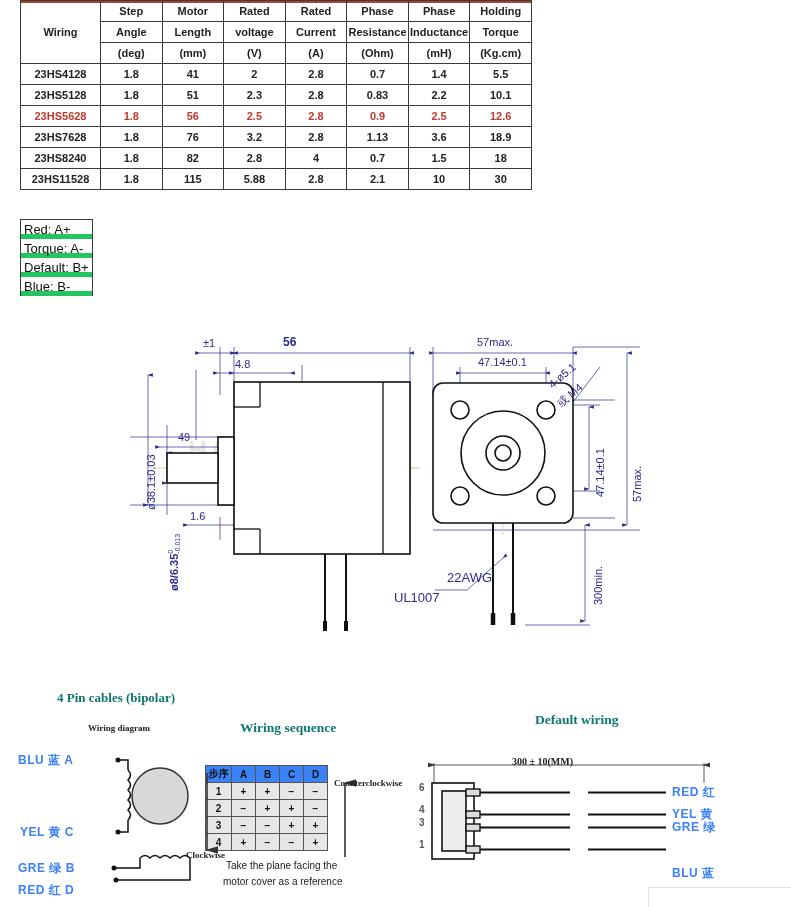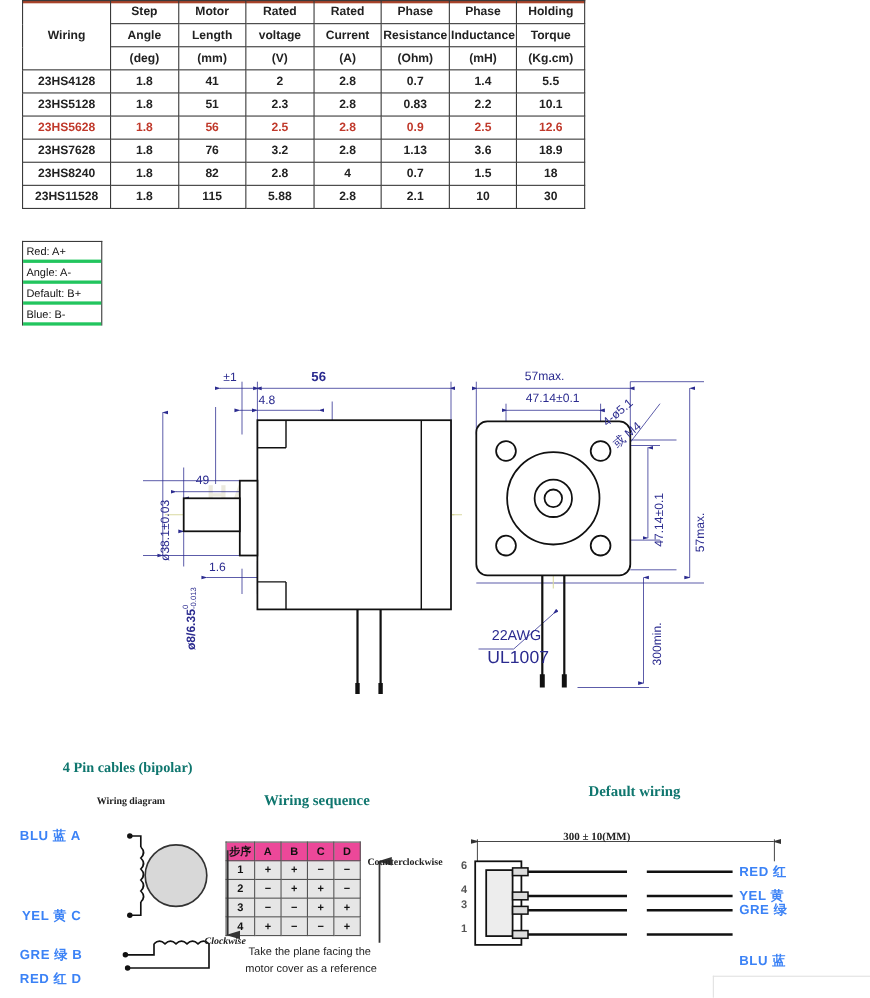--- a/index.html
+++ b/index.html
@@ -31,22 +31,22 @@
   table.spec tr.highlight td { color:#c0392b; }
   .top-rule {
     position:absolute; left:20px; top:0px; width:512px; height:3px;
     background:#a8432a;
   }
 
   
   #legend { position:absolute; left:20px; top:219px; width:73px;
             border:1px solid #3a3a3a; border-bottom:none; }
   #legend div {
-    border-bottom:3px solid #22c55e;
-    font-size:10px; height:19px; line-height:19px;
+    border-bottom:5px solid #22c55e;
+    font-size:13px; height:19px; line-height:19px;
     padding-left:3px; color:#111; white-space:nowrap;
   }
 
   
   #drawings { position:absolute; left:0; top:325px; width:791px; height:320px; }
   .dim-txt {
     position:absolute; font-size:11px; color:#2b2b8f;
     font-family:"Liberation Sans", sans-serif; white-space:nowrap;
   }
   .dim-txt.big { font-size:12px; font-weight:bold; }
@@ -66,21 +66,21 @@
                  font-size:9px; font-weight:bold; color:#222; white-space:nowrap; }
   .note { position:absolute; font-family:Liberation Sans, sans-serif;
           font-size:10px; color:#222; white-space:nowrap; }
 
   table.seq { position:absolute; border-collapse:collapse; }
   table.seq td {
     border:1px solid #555; width:24px; height:17px;
     text-align:center; font-size:10px; font-weight:bold;
     color:#111; background:#e6e6e6;
   }
-  table.seq td.hdr { background:#ec4899; }
+  table.seq td.hdr { background:#3b82f6; }
   table.seq td.stepno { width:26px; }
 
   .corner-box { position:absolute; left:648px; top:887px; width:143px;
                 height:20px; border:1px solid #e2e2e2; border-right:none;
                 border-bottom:none; }
 </style>
 </head>
 <body>
 
 <div class="top-rule"></div>
@@ -174,21 +174,21 @@
           <td>2.1</td>
           <td>10</td>
           <td>30</td>
         </tr>
       </tbody>
   </table>
 </div>
 
 <div id="legend">
     <div>Red: A+</div>
-    <div>Angle: A-</div>
+    <div>Torque: A-</div>
     <div>Default: B+</div>
     <div>Blue: B-</div>
   </div>
 
 <div id="drawings">
 
   <div class="wm" style="left:188px; top:110px;">HANPOSE</div>
 
   <svg width="300" height="320" style="position:absolute; left:130px; top:0px;">
     <g stroke="#2b2b8f" stroke-width="0.7" fill="none">
@@ -342,21 +342,21 @@
     </g>
   </svg>
 
   <div class="dim-txt" style="left:477px; top:11px;">57max.</div>
   <div class="dim-txt" style="left:478px; top:31px;">47.14±0.1</div>
   <div class="dim-txt vert" style="left:594px; top:172px; transform:rotate(-90deg);">47.14±0.1</div>
   <div class="dim-txt vert" style="left:631px; top:177px; transform:rotate(-90deg);">57max.</div>
   <div class="dim-txt vert" style="left:546px; top:56px; transform:rotate(-40deg);">4-ø5.1</div>
   <div class="dim-txt vert" style="left:554px; top:74px; transform:rotate(-40deg);">或 M4</div>
   <div class="dim-txt" style="left:419px; top:245px; font-size:13px;margin-left:28px;">22AWG</div>
-  <div class="dim-txt" style="left:443px; top:265px; font-size:16px;">UL1007</div>
+  <div class="dim-txt" style="left:394px; top:265px; font-size:13px;">UL1007</div>
   <div class="dim-txt vert" style="left:592px; top:280px; transform:rotate(-90deg);">300min.</div>
 </div>
 
 <div id="wiring">
 
   <div class="sec-title" style="left:57px; top:0px; font-size:13px;">4 Pin cables (bipolar)</div>
   <div class="small-serif" style="left:88px; top:33px;">Wiring diagram</div>
   <div class="sec-title" style="left:240px; top:30px; font-size:13.5px;">Wiring sequence</div>
   <div class="sec-title" style="left:535px; top:22px; font-size:13.5px;">Default wiring</div>
 
@@ -429,21 +429,21 @@
     </g>
     <defs>
       <marker id="arrD" markerWidth="8" markerHeight="8" refX="3" refY="7" orient="auto">
         <path d="M3,8 L0.6,0 L5.4,0 z" fill="#333"></path>
         </marker>
       <marker id="arrU" markerWidth="8" markerHeight="8" refX="3" refY="1" orient="auto">
         <path d="M3,0 L0.6,8 L5.4,8 z" fill="#333"></path>
         </marker>
     </defs>
   </svg>
-  <div class="small-serif" style="left:186px; top:160px;font-style:italic;">Clockwise</div>
+  <div class="small-serif" style="left:186px; top:160px;">Clockwise</div>
   <div class="small-serif" style="left:334px; top:88px;">Counterclockwise</div>
 
   <div class="note" style="left:226px; top:170px;">Take the plane facing the</div>
   <div class="note" style="left:223px; top:186px;">motor cover as a reference</div>
 
   <svg width="320" height="130" style="position:absolute; left:420px; top:55px;">
     <g stroke="#444" stroke-width="0.9" fill="none">
       <line x1="14" y1="18" x2="14" y2="38"></line>
       <line x1="284" y1="18" x2="284" y2="38"></line>
       <line x1="15" y1="20" x2="283" y2="20" marker-start="url(#ar3)" marker-end="url(#al3)"></line>

